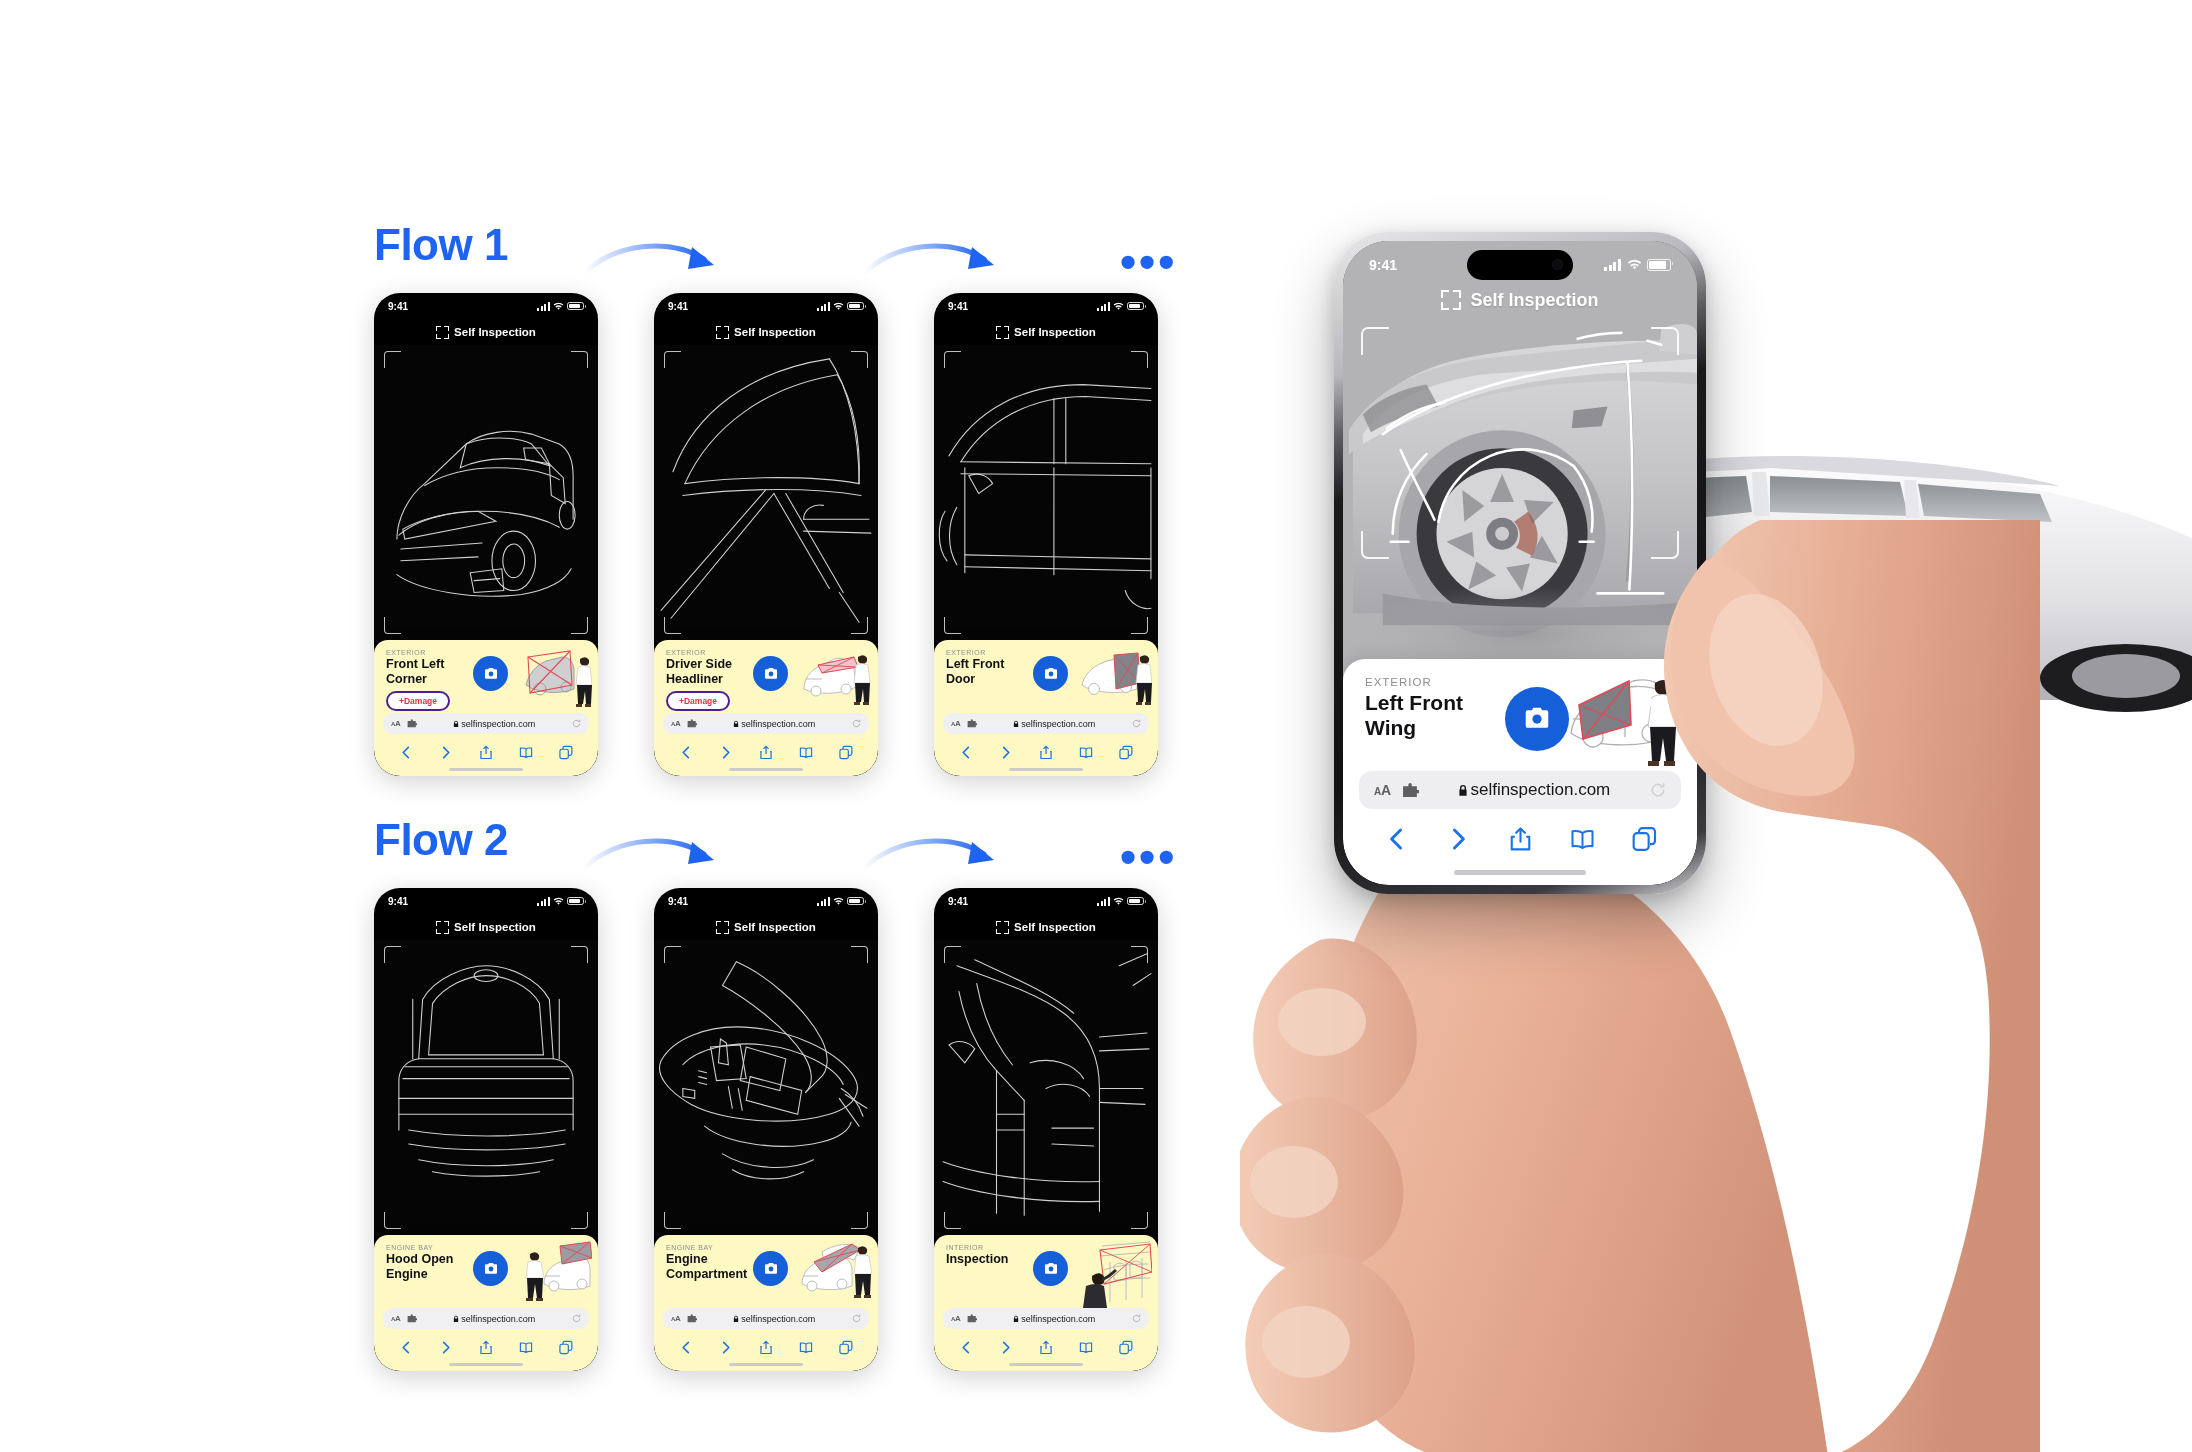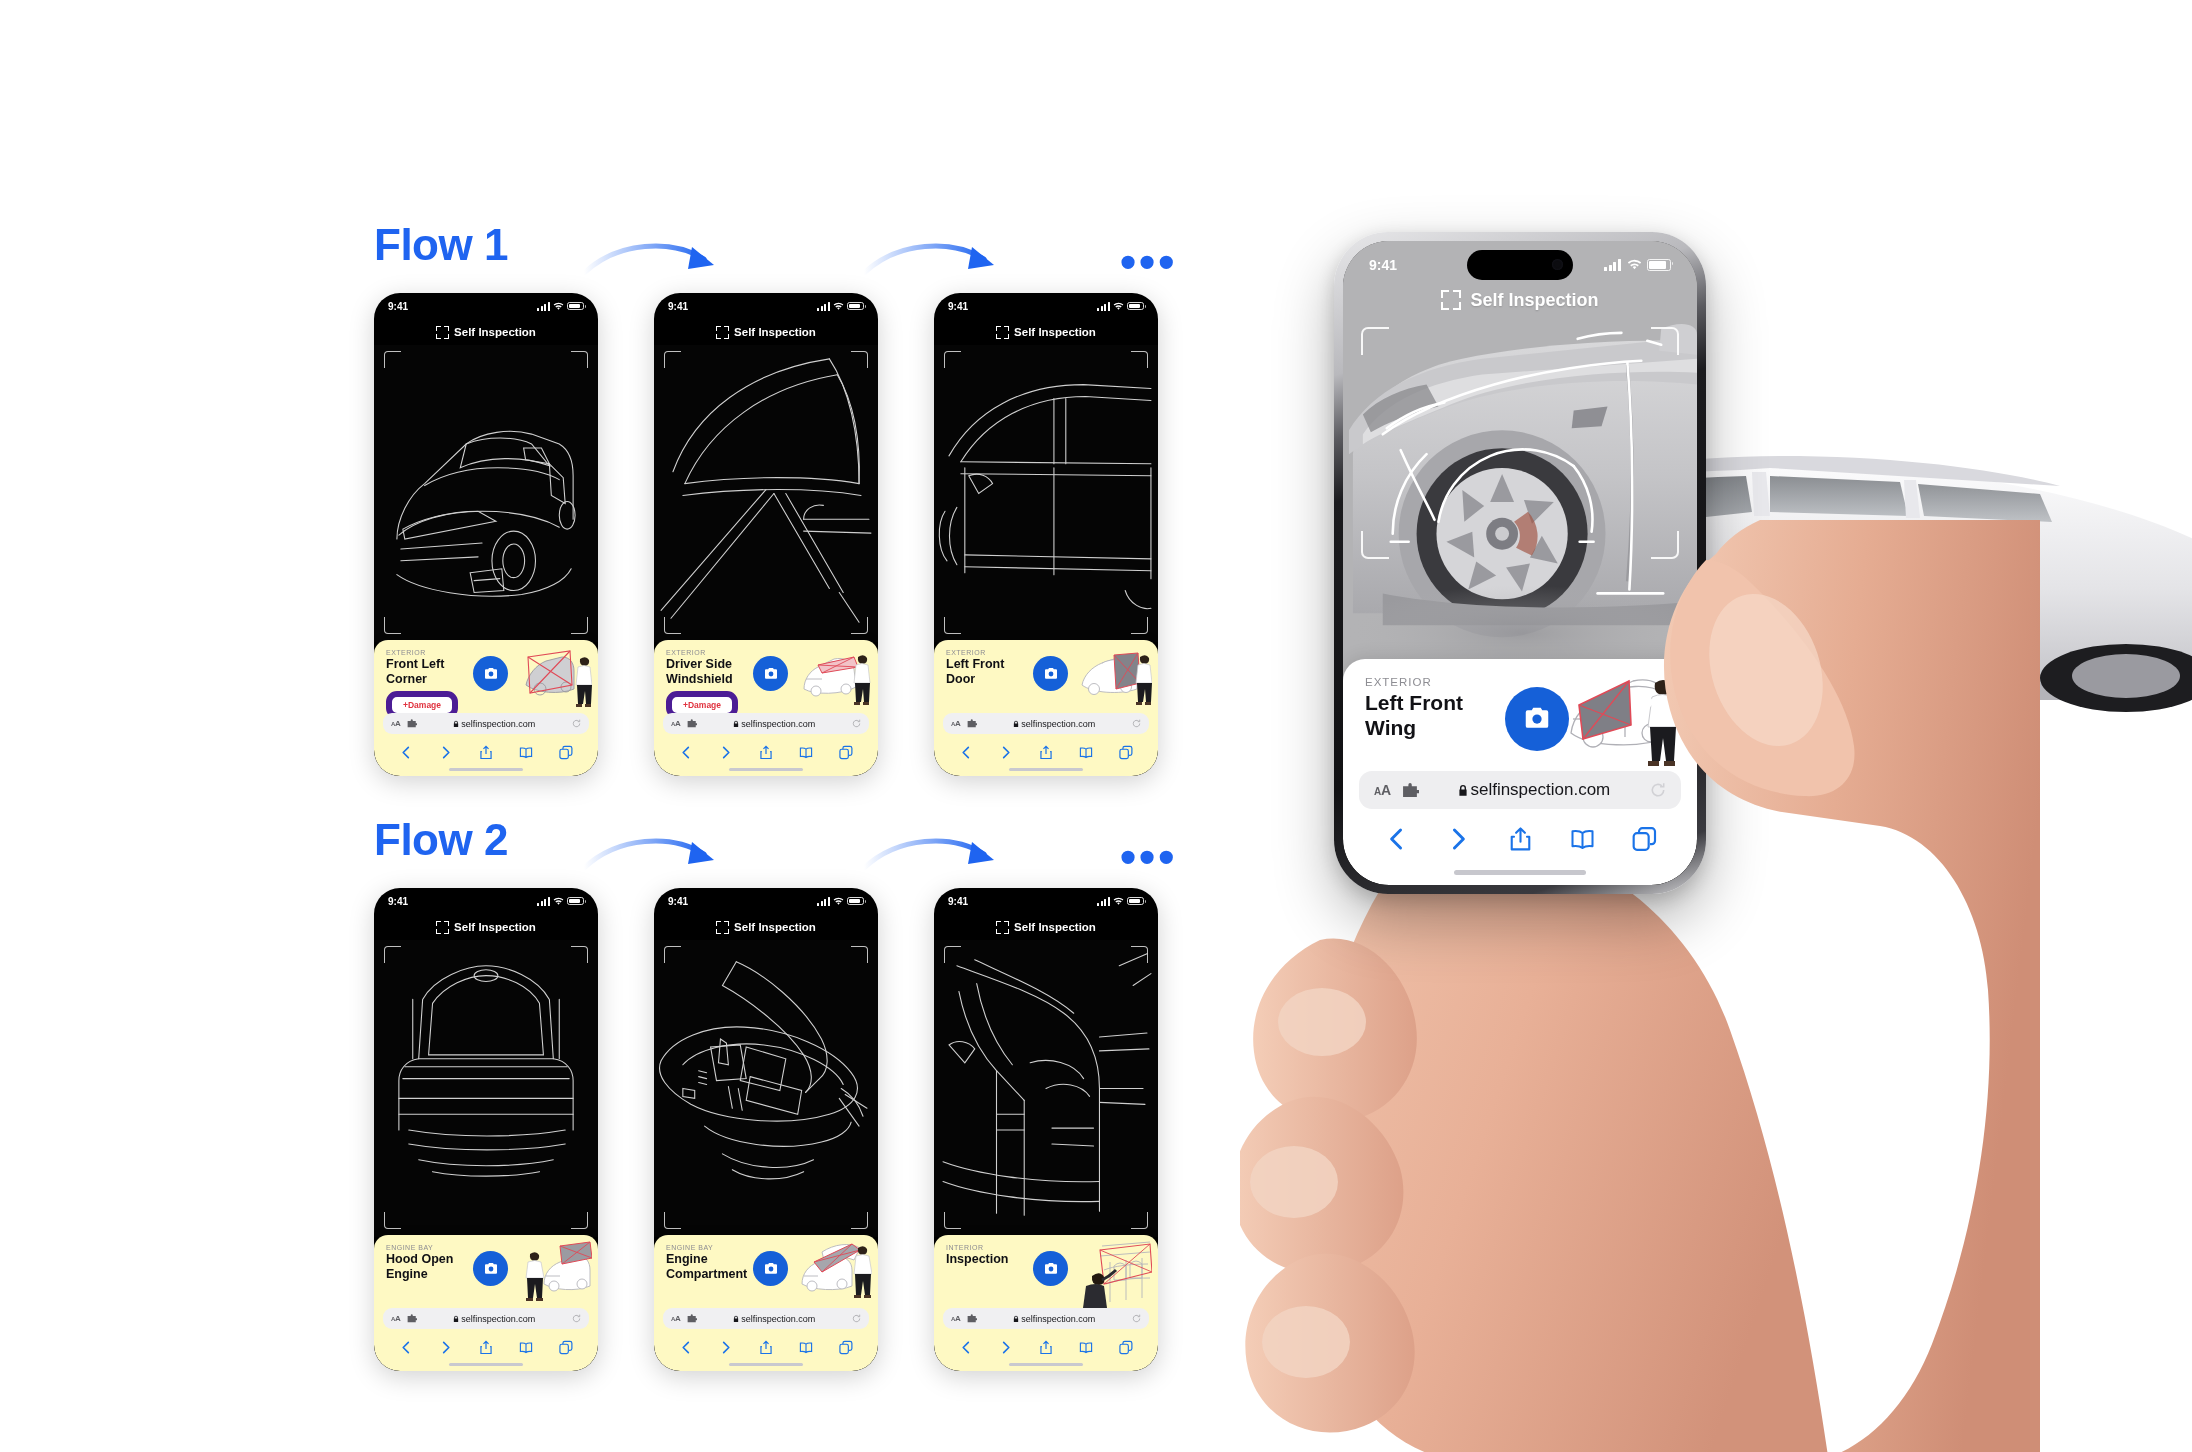--- a/index.html
+++ b/index.html
@@ -101,21 +101,21 @@
   .sheet {
     position:absolute; left:0; right:0; bottom:0; height:136px;
     background:#fef9c3; border-radius:14px 14px 26px 26px;
     box-shadow:0 -2px 10px rgba(0,0,0,.08);
   }
   .sheet-main { position:relative; height:72px; padding:9px 12px 0 12px; }
   .sheet-cat { font-size:7px; color:#8c8c92; letter-spacing:.5px; font-weight:normal; text-transform:uppercase;}
   .sheet-title { font-size:12.5px; font-weight:bold; color:#101014; line-height:1.18; margin-top:1px; max-width:96px;}
   .damage-chip {
     position:absolute; left:12px; top:51px;
-    border:6px solid #4c1d95; border-radius:11px;
+    border:2px solid #4c1d95; border-radius:11px;
     color:#e0323f; font-size:8.5px; font-weight:bold;
     padding:3px 11px; background:#fff; white-space:nowrap;
   }
   .cam-btn {
     position:absolute; left:99px; top:16px;
     width:35px; height:35px; border-radius:50%;
     background:#1560d8; display:flex; align-items:center; justify-content:center;
   }
   .cam-btn svg{ width:16px; height:16px; }
   .diagram { position:absolute; right:6px; top:5px; width:72px; height:68px; }
@@ -456,21 +456,21 @@
               <b></b>
               <b></b>
               <b></b>
             </div>
         </div>
 
         <div class="sheet">
           <div class="sheet-main">
             <div class="sheet-cat">EXTERIOR</div>
             <div class="sheet-title" style="white-space:pre-line">Driver Side
-Windshield</div>
+Headliner</div>
             <div class="damage-chip">+Damage</div>
             <div class="cam-btn">
               <svg viewBox="0 0 24 24" fill="#fff">
                   <path d="M9 3l-1.2 2H4.5A1.5 1.5 0 0 0 3 6.5v11A1.5 1.5 0 0 0 4.5 19h15a1.5 1.5 0 0 0 1.5-1.5v-11A1.5 1.5 0 0 0 19.5 5h-3.3L15 3z"></path>
                   <circle cx="12" cy="12" r="3.6" fill="#1560d8"></circle>
                 </svg>
             </div>
             <div class="diagram">
               <svg viewBox="0 0 72 68" fill="none">
                 <g stroke="#b6b6bb" stroke-width="0.9" fill="#fff">

